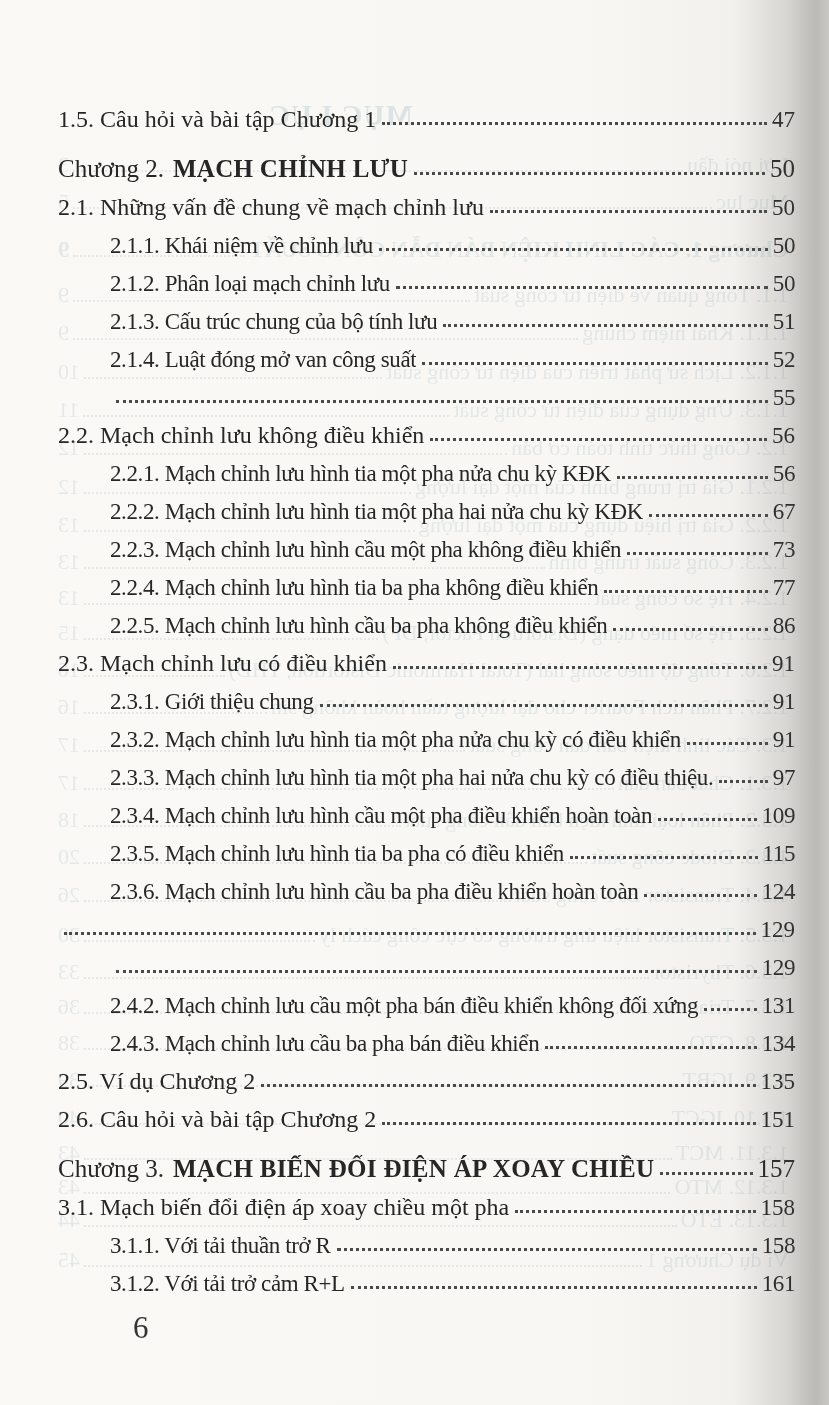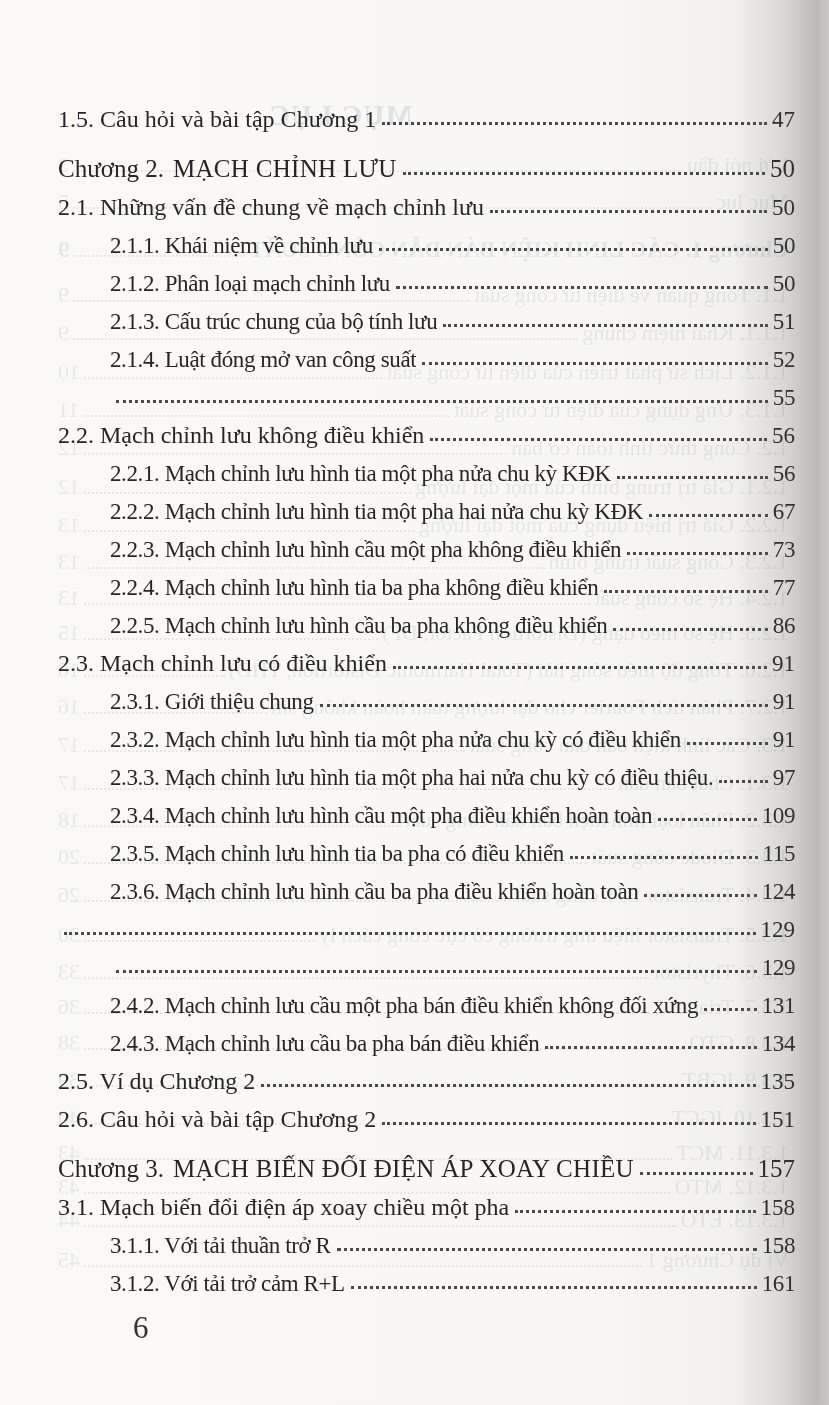--- a/index.html
+++ b/index.html
@@ -17,21 +17,21 @@
   .toc{position:absolute;left:58px;right:34px;top:95px;}
   .row{display:flex;align-items:flex-end;height:38px;min-width:0;}
   .row .lbl{white-space:nowrap;overflow:hidden;flex-shrink:1;text-align:right;}
   .row .leader{flex:1;min-width:0;border-bottom:3px dotted #4a4a4a;margin:0 4px 8px 6px;}
   .row .pg{flex-shrink:0;margin-left:1px;}
   .lvl1{font-size:24px;}
   .lvl2{padding-left:52px;font-size:23px;letter-spacing:-0.4px;}
   .lvl2 .pg,.lvl1 .pg{font-size:23px;}
   .chapter{margin-top:12px;font-size:25px;}
   .chapter .pref{}
-  .chapter .ttl{font-weight:normal;margin-left:9px;letter-spacing:0.3px;}
+  .chapter .ttl{font-weight:bold;margin-left:9px;letter-spacing:0.3px;}
   
   .ghost-layer{position:absolute;inset:0;pointer-events:none;}
   .ghost{
     position:absolute;left:58px;right:40px;display:flex;align-items:flex-end;
     transform:scaleX(-1);color:#6d8fa3;opacity:0.15;font-size:22px;
     filter:blur(0.4px);white-space:nowrap;
   }
   .ghost .gleader{flex:1;border-bottom:2px dotted currentColor;margin:0 4px 6px;}
   .ghost .gnum{flex-shrink:0;}
   .ghost.gchapter{font-weight:bold;font-size:23px;}

